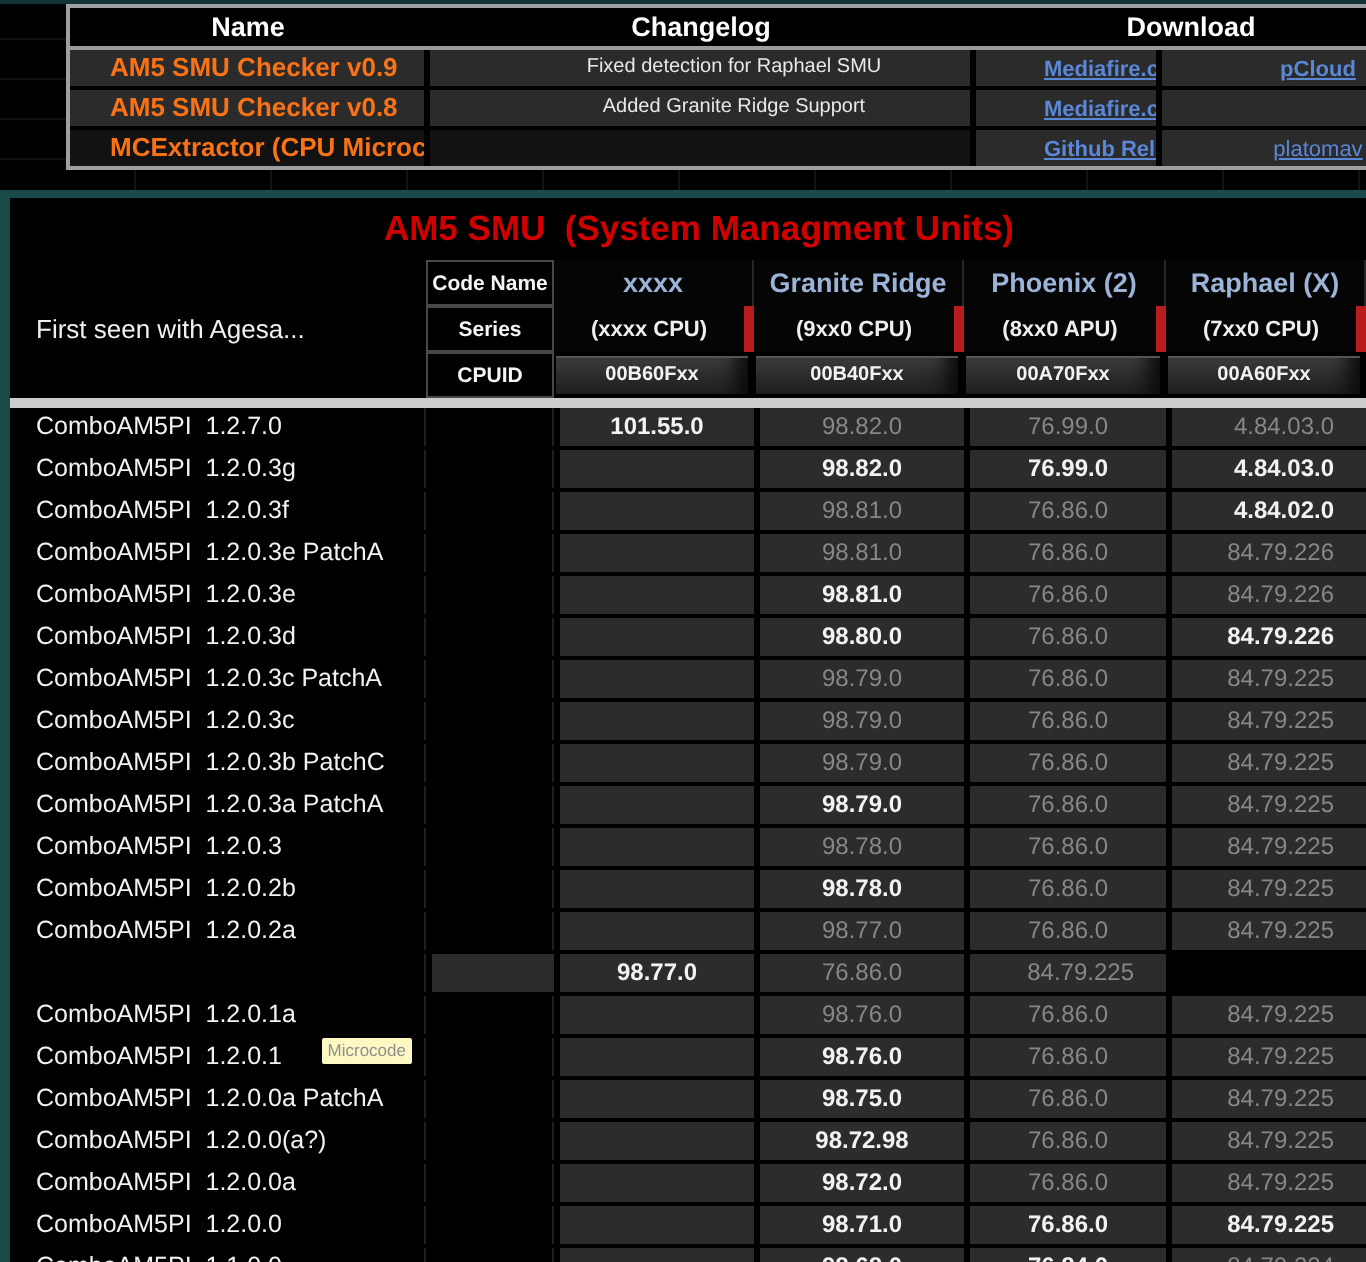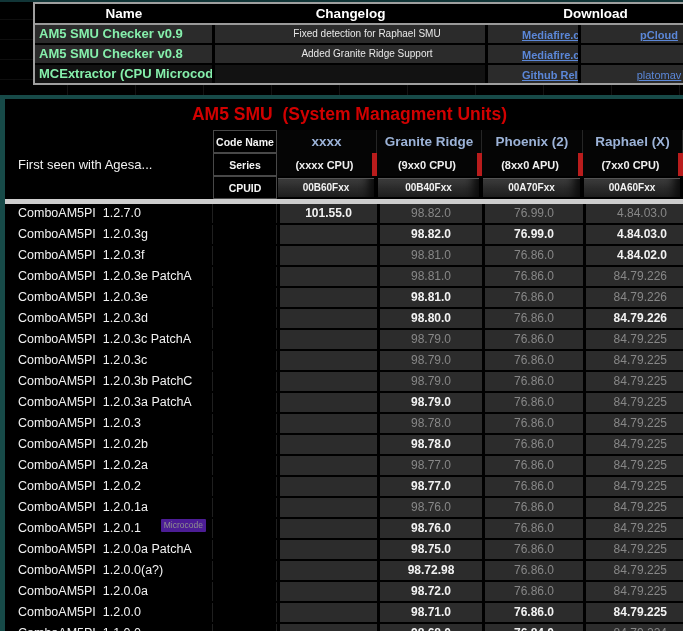--- a/index.html
+++ b/index.html
@@ -32,21 +32,21 @@
     border-right:2px solid #000;
   }
   .dl-h-cell.span2{grid-column:span 2;}
   .dl-row{border-bottom:2px solid #000;}
   .dl-row:last-child{border-bottom:none;}
   .dl-cell{
     height:18px;line-height:18px;background:#2b2b2b;
     border-right:3px solid #000;overflow:hidden;white-space:nowrap;padding-left:34px;
   }
   .dl-cell:last-child,.dl-h-cell:last-child{border-right:none;}
-  .dl-cell.name{color:#86efac;font-weight:bold;font-size:13px;padding-left:4px;}
+  .dl-cell.name{color:#f97316;font-weight:bold;font-size:13px;padding-left:20px;}
   .dl-cell.changelog{color:#e8e8e8;font-size:10px;text-align:center;}
   .dl-cell.link{text-align:center;}
   .dl-row.dark .dl-cell.name,.dl-row.dark .dl-cell.changelog{background:#121212;}
   a.lnk{color:#5b87d8;font-weight:bold;font-size:11px;text-decoration:underline;cursor:pointer;}
   a.lnk.regular{font-weight:normal;}
 
   
   .smu-section{
     position:absolute;top:95px;left:0;width:683px;height:536px;z-index:2;
     border-top:4px solid #174a48;border-left:5px solid #174a48;
@@ -93,21 +93,21 @@
     height:21px;border-bottom:2px solid #000;box-sizing:border-box;
   }
   .smu-row .cell{height:19px;line-height:19px;box-sizing:border-box;overflow:hidden;}
   .cell.name{
     background:#000;color:#f2f2f2;font-size:12.5px;padding-left:13px;
     display:flex;align-items:flex-start;border-right:1px solid #1f1f1f;
   }
   .cell.name .agesa{white-space:pre;}
   .cell.name .note{
     margin-left:auto;margin-right:6px;color:#8f8f8f;font-size:8.5px;
-    background:#4c1d95;padding:0 3px;border-radius:1px;line-height:13px;
+    background:#fef9c3;padding:0 3px;border-radius:1px;line-height:13px;
   }
   .cell.spacer{background:#000;border-right:1px solid #1f1f1f;}
   .cell.val{
     background:#2c2c2c;border-left:3px solid #000;
     text-align:center;font-size:12px;color:#878787;
   }
   .cell.val.raphael{text-align:right;padding-right:16px;}
   .cell.val.v-bold{color:#f2f2f2;font-weight:bold;}
 </style>
 </head>
@@ -323,24 +323,20 @@
 
     </div>
     <div class="cell spacer"></div>
     <div class="cell val"></div>
     <div class="cell val">98.77.0</div>
     <div class="cell val">76.86.0</div>
     <div class="cell val raphael">84.79.225</div>
   </div>
 
   <div class="smu-row">
-    <div class="cell name">
-      <span class="agesa">ComboAM5PI  1.2.0.2</span>
-
-    </div>
     <div class="cell spacer"></div>
     <div class="cell val"></div>
     <div class="cell val v-bold">98.77.0</div>
     <div class="cell val">76.86.0</div>
     <div class="cell val raphael">84.79.225</div>
   </div>
 
   <div class="smu-row">
     <div class="cell name">
       <span class="agesa">ComboAM5PI  1.2.0.1a</span>

